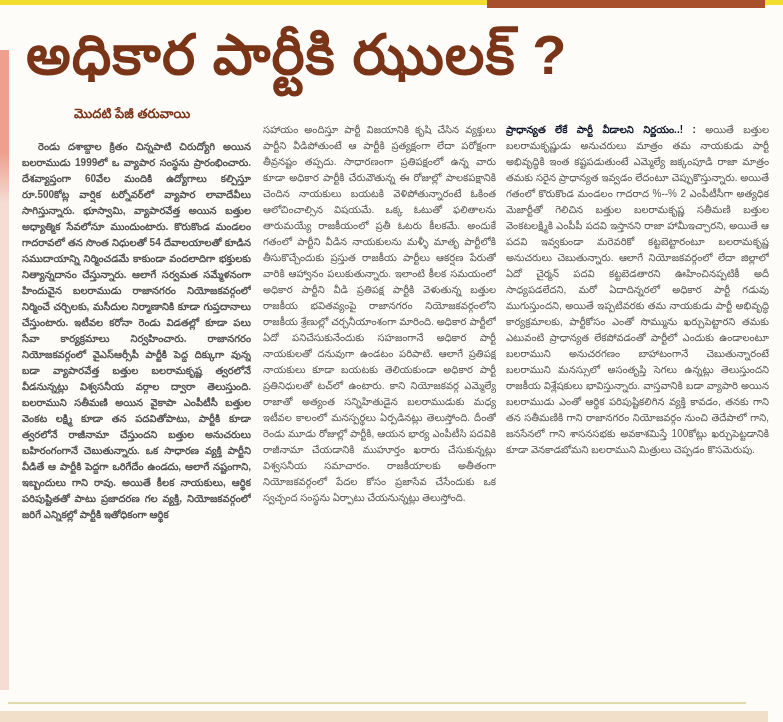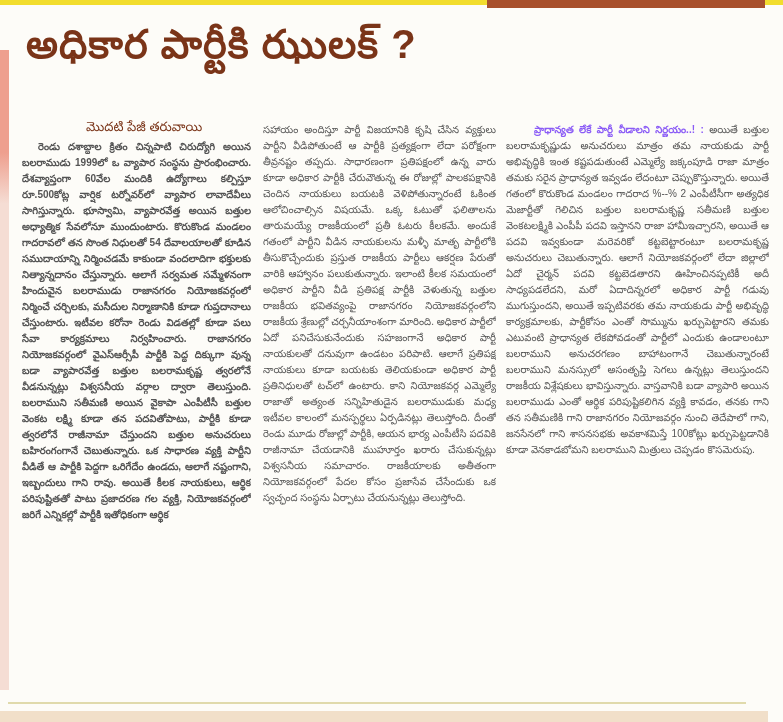--- a/index.html
+++ b/index.html
@@ -27,49 +27,47 @@
     position:absolute;left:0;top:50px;width:9px;height:640px;
     background:linear-gradient(180deg,
       var(--left-bar-top,#ee9f8e) 0%,
       var(--left-bar-top,#ee9f8e) 16%,
       var(--left-bar,#f5ddd4) 24%,
       var(--left-bar,#f5ddd4) 100%);
   }
   
   .headline{
     position:absolute;left:26px;top:22px;width:730px;height:86px;
-    font-size:40px;font-weight:bold;
+    font-size:56px;font-weight:bold;
     color:var(--headline,#7a3418);
     letter-spacing:1px;
     white-space:nowrap;
     overflow:hidden;
   }
   .subtitle{
-    position:absolute;left:86px;top:106px;width:220px;
-    font-size:13px;font-weight:normal;
+    position:absolute;left:74px;top:106px;width:220px;
+    font-size:13px;font-weight:bold;
     color:var(--headline,#8a4a2a);
-    margin-top:13px;
   }
   
   .col{
     position:absolute;
     font-size:10px;line-height:16px;
     color:var(--body-text,#545454);
     text-align:justify;
     overflow:hidden;
   }
   .col p{margin:0;}
   .col1{left:22px;top:139px;width:229px;height:563px;}
   .col1 p{text-indent:1.6em;font-weight:bold;}
   .col2{left:263px;top:122px;width:233px;height:580px;}
   .col3{left:506px;top:122px;width:263px;height:580px;}
   .lead{
     font-weight:bold;
-    color:#8b5cf6;
-    margin-left:28px;
+    color:#0f172a;
   }
   
   .bottom-rule{
     position:absolute;left:8px;top:702px;width:738px;height:2px;
     background:var(--bottom-line,#e0daac);
   }
   .bottom-bar{
     position:absolute;left:0;top:711px;width:768px;height:11px;
     background:var(--bottom-bar,#f1dfc9);
   }

